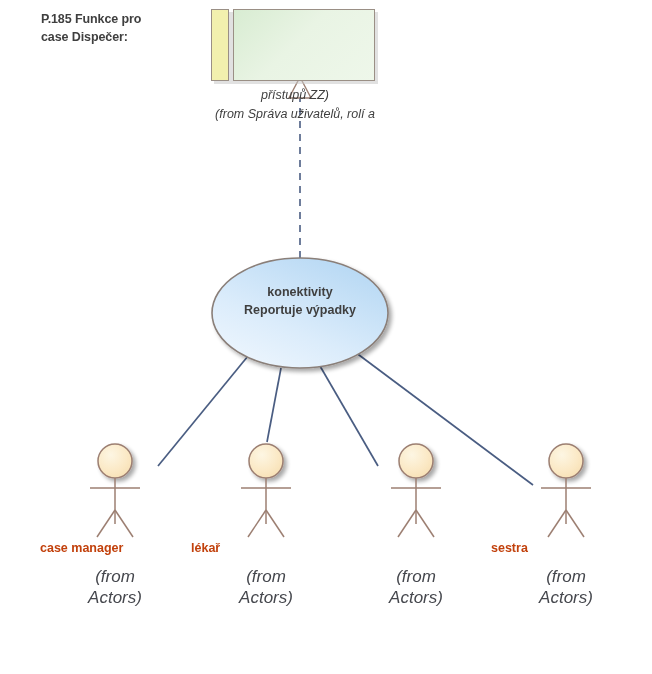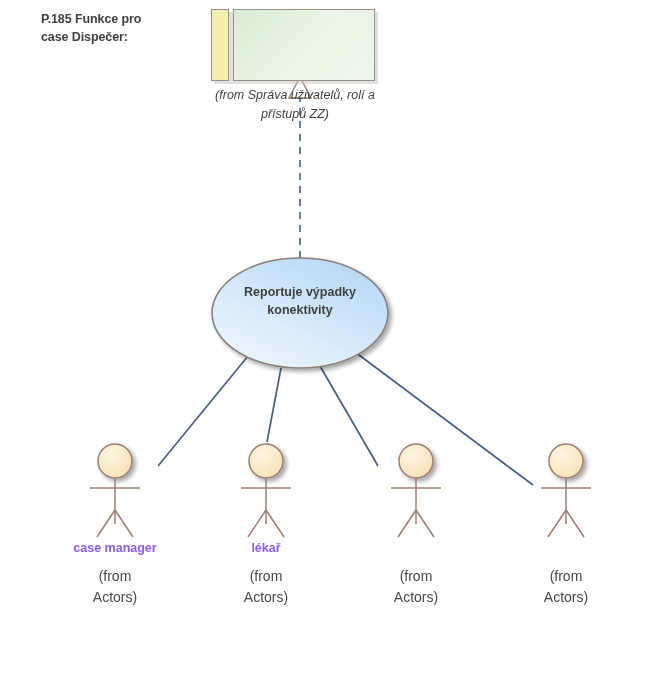--- a/index.html
+++ b/index.html
@@ -96,31 +96,32 @@
     text-align: center;
     font-size: 12.5px;
     font-weight: bold;
     color: #3f3f3f;
     line-height: 18px;
   }
   
   .actor-name {
     position: absolute;
     width: 150px;
-    text-align: center;
+    text-align: left;
     font-size: 12.5px;
     font-weight: bold;
-    color: #8b5cf6;
+    color: #c2410c;
     white-space: nowrap;
   }
   .actor-from {
     position: absolute;
     width: 150px;
     text-align: center;
-    font-size: 14px;
+    font-size: 17px;
+    font-style: italic;
     color: #45474d;
     line-height: 21px;
   }
 </style>
 </head>
 <body>
 
 <div id="canvas">
 
   <svg class="diagram-svg" viewBox="0 0 652 674">
@@ -199,44 +200,45 @@
     <div class="package-shadow"></div>
     <div class="package-tab"></div>
     <div class="package-body"></div>
   </div>
   <div class="package-title">
     <div>P.185  Funkce pro</div>
     <div>case Dispečer:</div>
   </div>
 
   <div class="package-from">
+    <div>přístupů ZZ)</div>
     <div>(from Správa uživatelů, rolí a</div>
-    <div>přístupů ZZ)</div>
   </div>
 
   <div class="usecase-label">
+    <div>konektivity</div>
     <div>Reportuje výpadky</div>
-    <div>konektivity</div>
   </div>
 
   <div class="actor-name" style="left:25px;  top:541px;">case manager</div>
   <div class="actor-from" style="left:25px;  top:566px;">
     <div>(from</div>
     <div>Actors)</div>
   </div>
 
   <div class="actor-name" style="left:176px; top:541px;">lékař</div>
   <div class="actor-from" style="left:176px; top:566px;">
     <div>(from</div>
     <div>Actors)</div>
   </div>
 
   <div class="actor-from" style="left:326px; top:566px;">
     <div>(from</div>
     <div>Actors)</div>
   </div>
 
+  <div class="actor-name" style="left:476px; top:541px;">sestra</div>
   <div class="actor-from" style="left:476px; top:566px;">
     <div>(from</div>
     <div>Actors)</div>
   </div>
 
 </div>
 
 </body></html>

